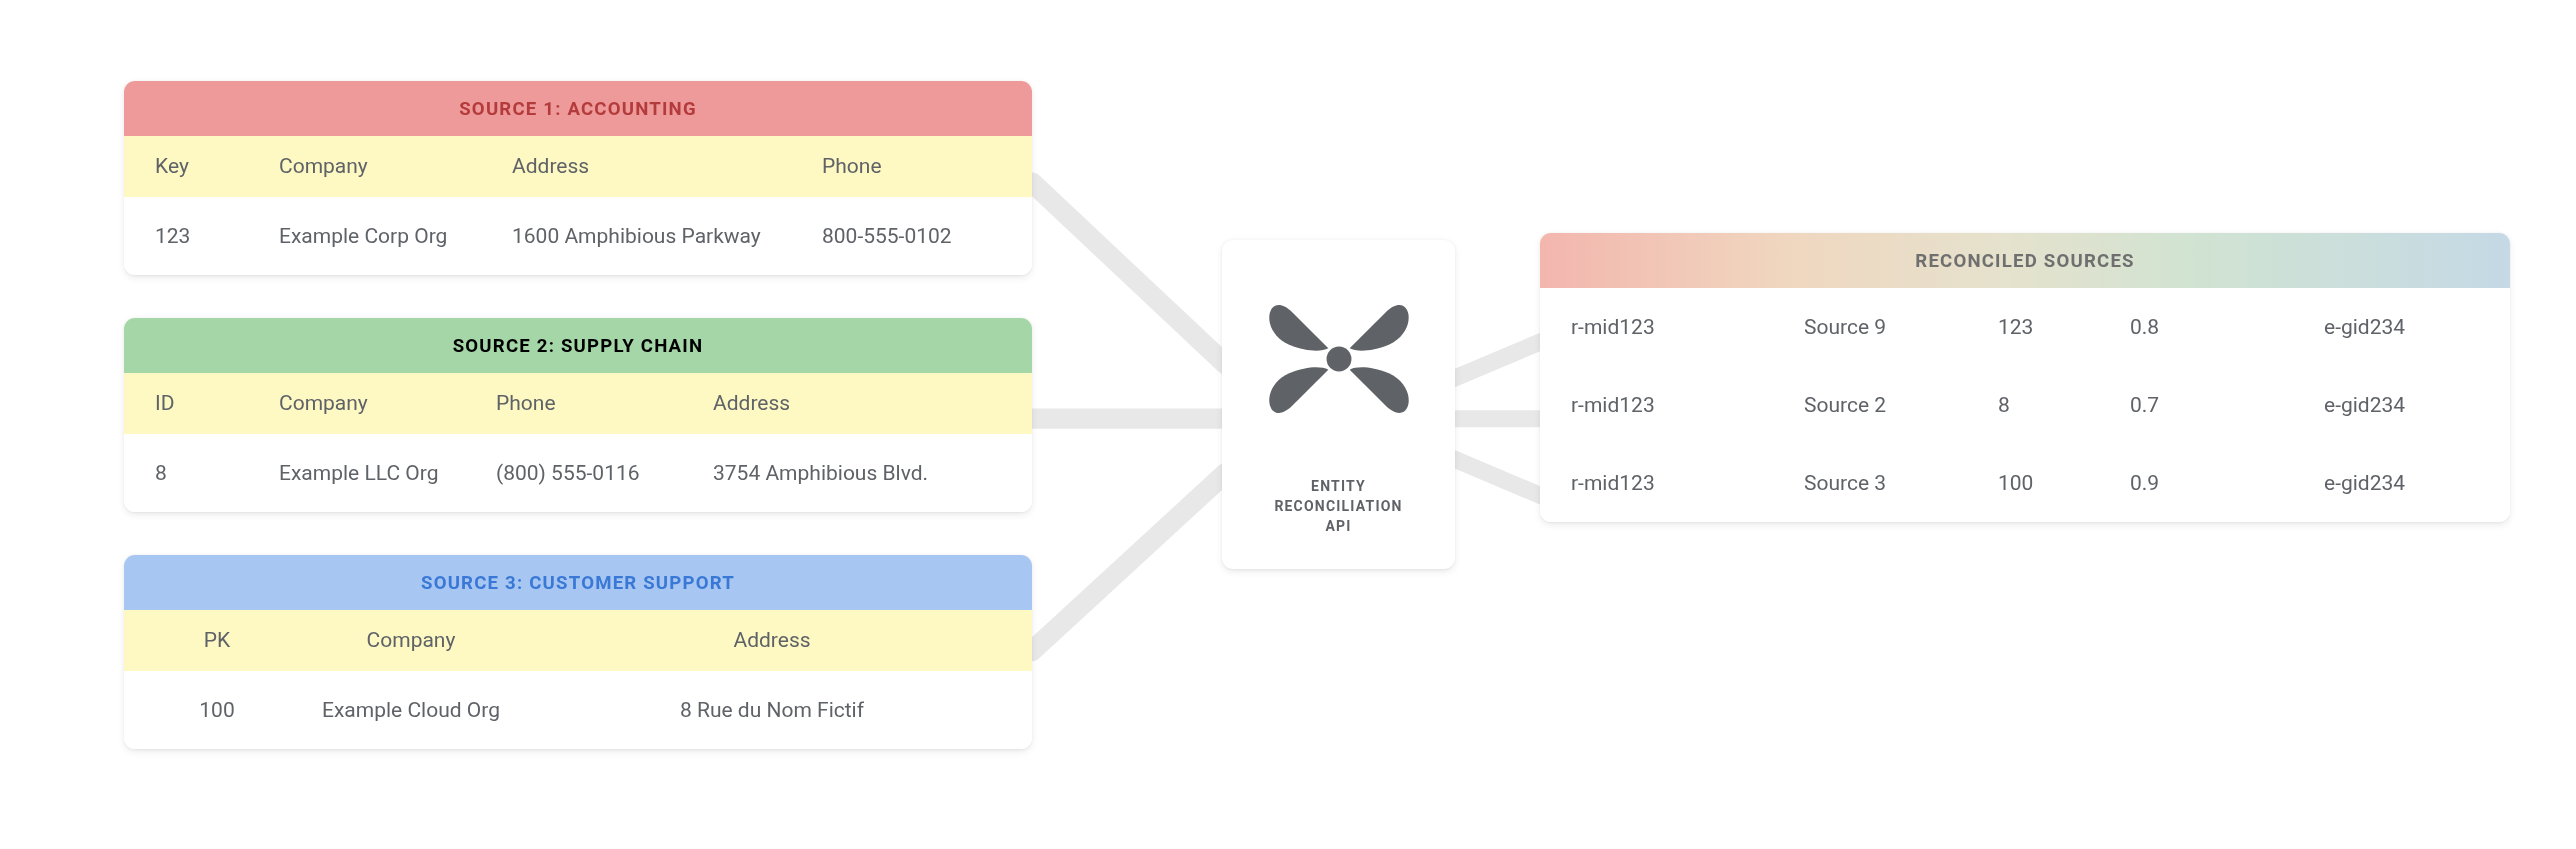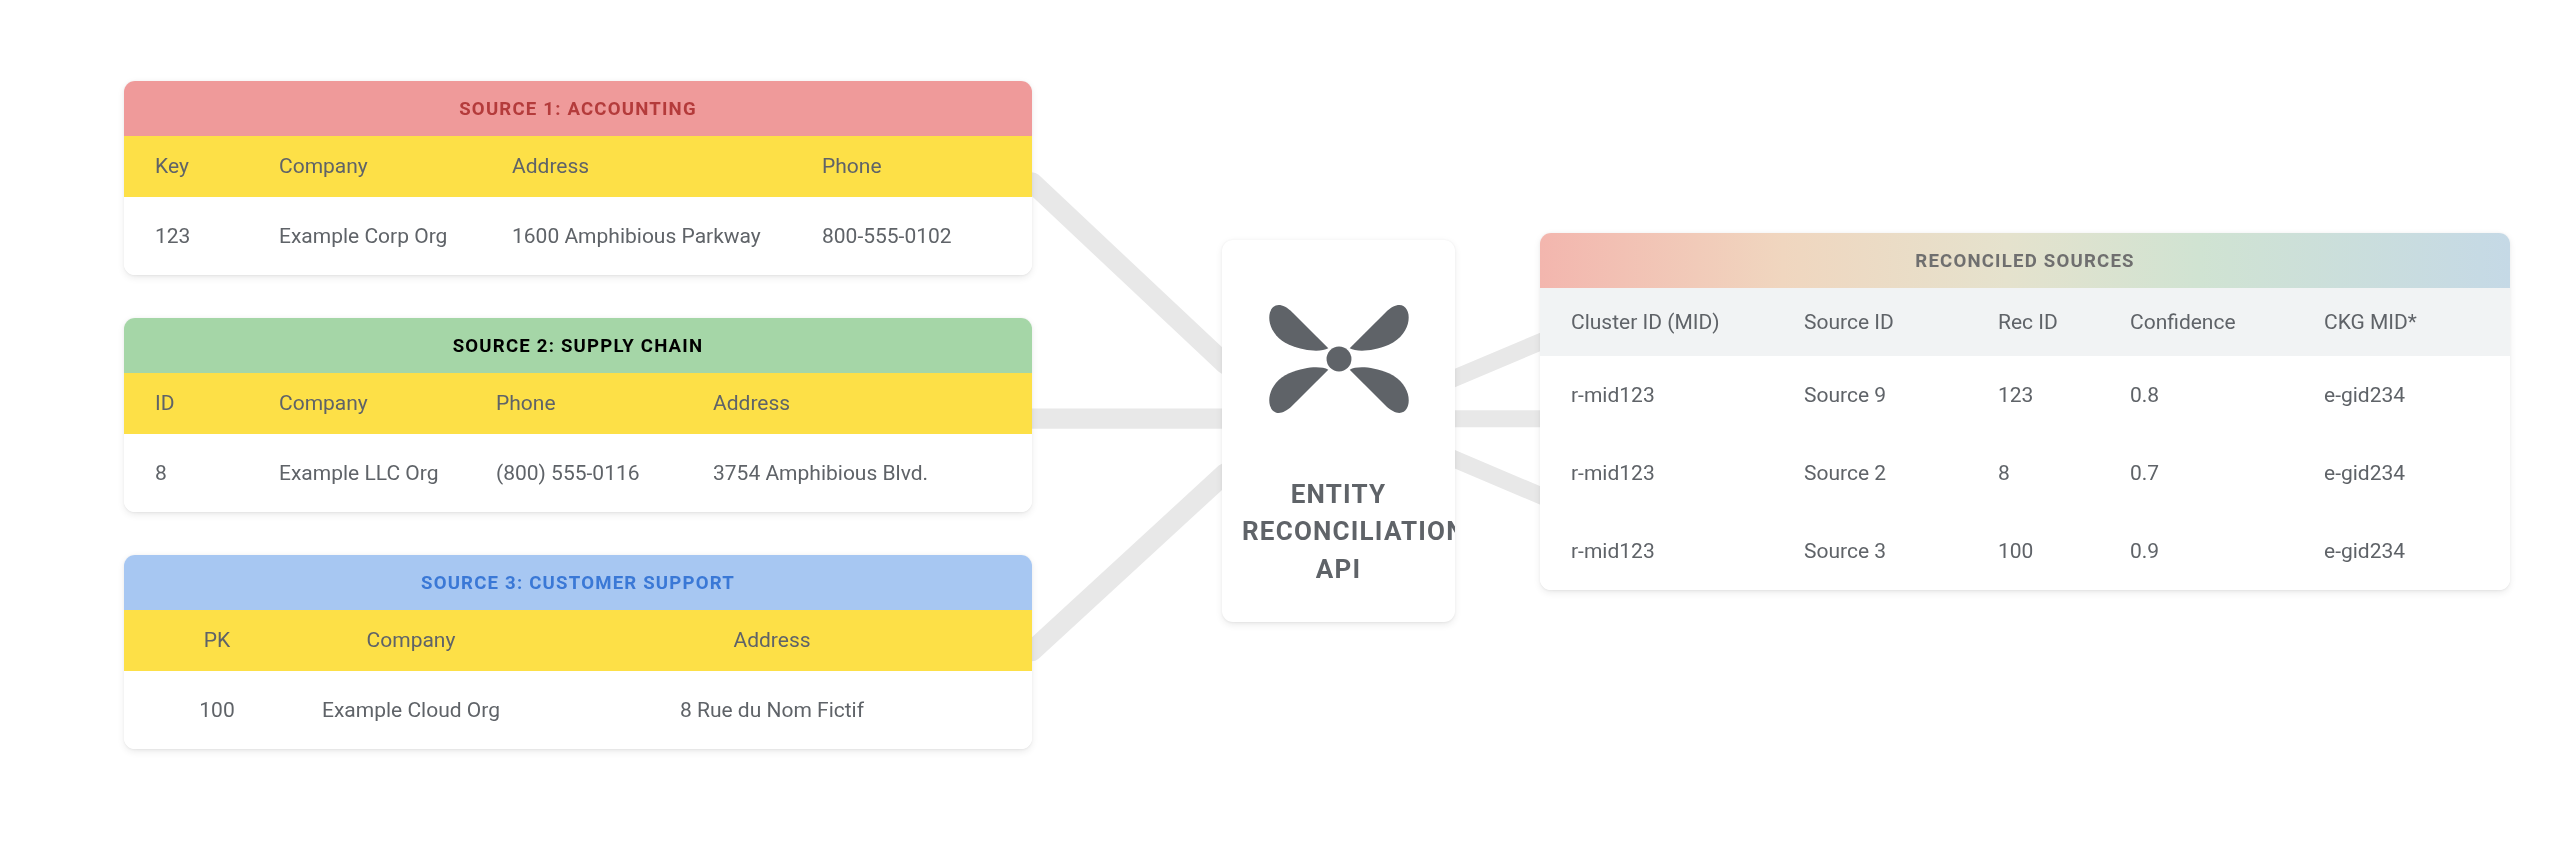--- a/index.html
+++ b/index.html
@@ -45,36 +45,36 @@
   .s2 .src-title { background: #a5d6a7; color: #000000; }
   .s3 .src-title { background: #a7c7f2; color: #3a78d6; }
 
   .hdr-row, .data-row {
     display: grid;
     align-items: center;
     padding: 0 31px;
     font-size: 21px;
     color: #5f6368;
   }
-  .hdr-row { background: #fde047; height: 61px; }
+  .hdr-row { background: #fef9c3; height: 61px; }
   .data-row { background: #ffffff; height: 78px; color: #5f6368; }
 
   .s1 .hdr-row, .s1 .data-row { grid-template-columns: 124px 233px 310px 1fr; }
   .s2 .hdr-row, .s2 .data-row { grid-template-columns: 124px 217px 217px 1fr; }
   .s3 .hdr-row, .s3 .data-row { grid-template-columns: 124px 264px 1fr; text-align: center; }
 
   
   .api-card {
     width: 233px;
     padding: 29.5px 20px 33px;
     text-align: center;
   }
   .api-icon { display: block; margin: 0 auto 28px; }
   .api-label {
-    font-size: 26px;
+    font-size: 14px;
     font-weight: 700;
     letter-spacing: 1.2px;
     color: #5f6368;
     line-height: 1.45;
   }
 
   
   .out-card { width: 970px; }
   .out-title {
     text-align: center;
@@ -194,27 +194,20 @@
     </svg>
     <div class="api-label">
       <div>ENTITY</div>
       <div>RECONCILIATION</div>
       <div>API</div>
     </div>
   </div>
 
   <div class="card out-card" style="left:1540px; top:233px;">
     <div class="out-title">RECONCILED SOURCES</div>
-    <div class="out-hdr">
-      <div>Cluster ID (MID)</div>
-      <div>Source ID</div>
-      <div>Rec ID</div>
-      <div>Confidence</div>
-      <div>CKG MID*</div>
-    </div>
     <div class="out-row">
       <div>r-mid123</div>
       <div>Source 9</div>
       <div>123</div>
       <div>0.8</div>
       <div>e-gid234</div>
     </div>
     <div class="out-row">
       <div>r-mid123</div>
       <div>Source 2</div>

